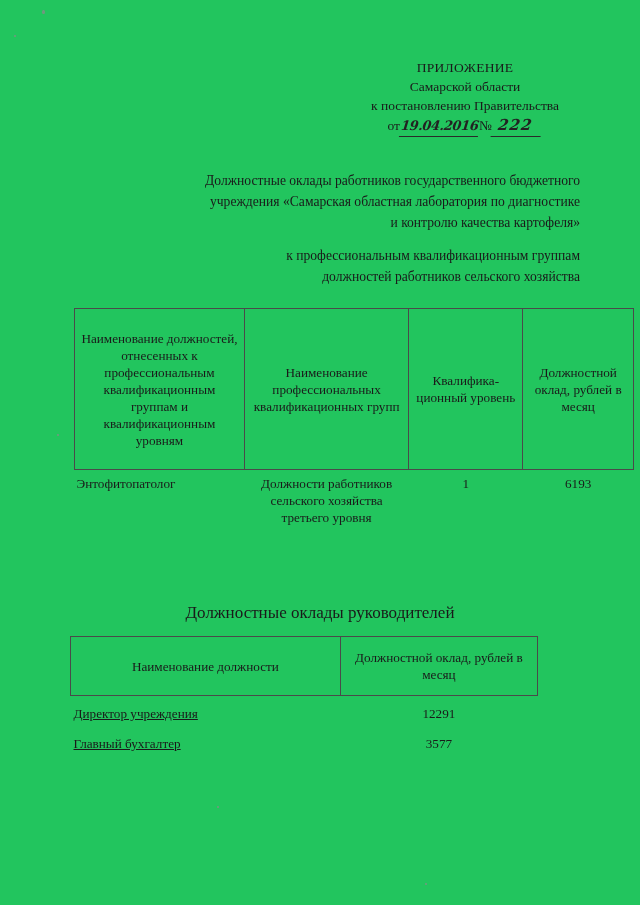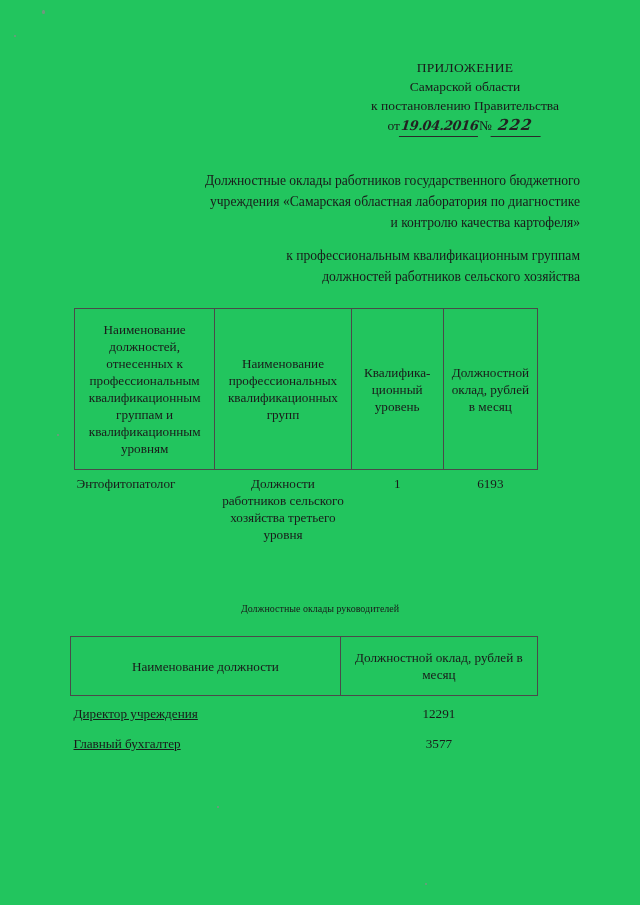--- a/index.html
+++ b/index.html
@@ -87,42 +87,42 @@
   }
   #title-1 { top: 170px; }
   #title-2 { top: 245px; }
   .title-block .ln { display: block; }
 
   .section-caption {
     position: absolute;
     left: 60px;
     width: 520px;
     text-align: center;
-    font-size: 10px;
+    font-size: 17px;
   }
 
   
   table.doc-table {
     position: absolute;
     border-collapse: collapse;
     font-size: 13.2px;
     line-height: 17px;
   }
   table.doc-table td,
   table.doc-table th {
     border: 1px solid #4a4a4a;
     padding: 4px 5px;
     font-weight: normal;
     text-align: center;
     vertical-align: top;
   }
   table.doc-table th { vertical-align: middle; }
 
   
-  #table-groups { left: 74px; top: 308px; width: 464px; }
+  #table-groups { left: 74px; top: 308px; width: 560px; }
   #table-groups th.c1 { width: 143px; }
   #table-groups th.c2 { width: 138px; }
   #table-groups th.c3 { width: 93px; }
   #table-groups th.c4 { width: 90px; }
   #table-groups thead th { height: 148px; padding: 6px 4px; }
   #table-groups tbody td {
     border: none;
     vertical-align: top;
     padding-top: 5px;
   }

